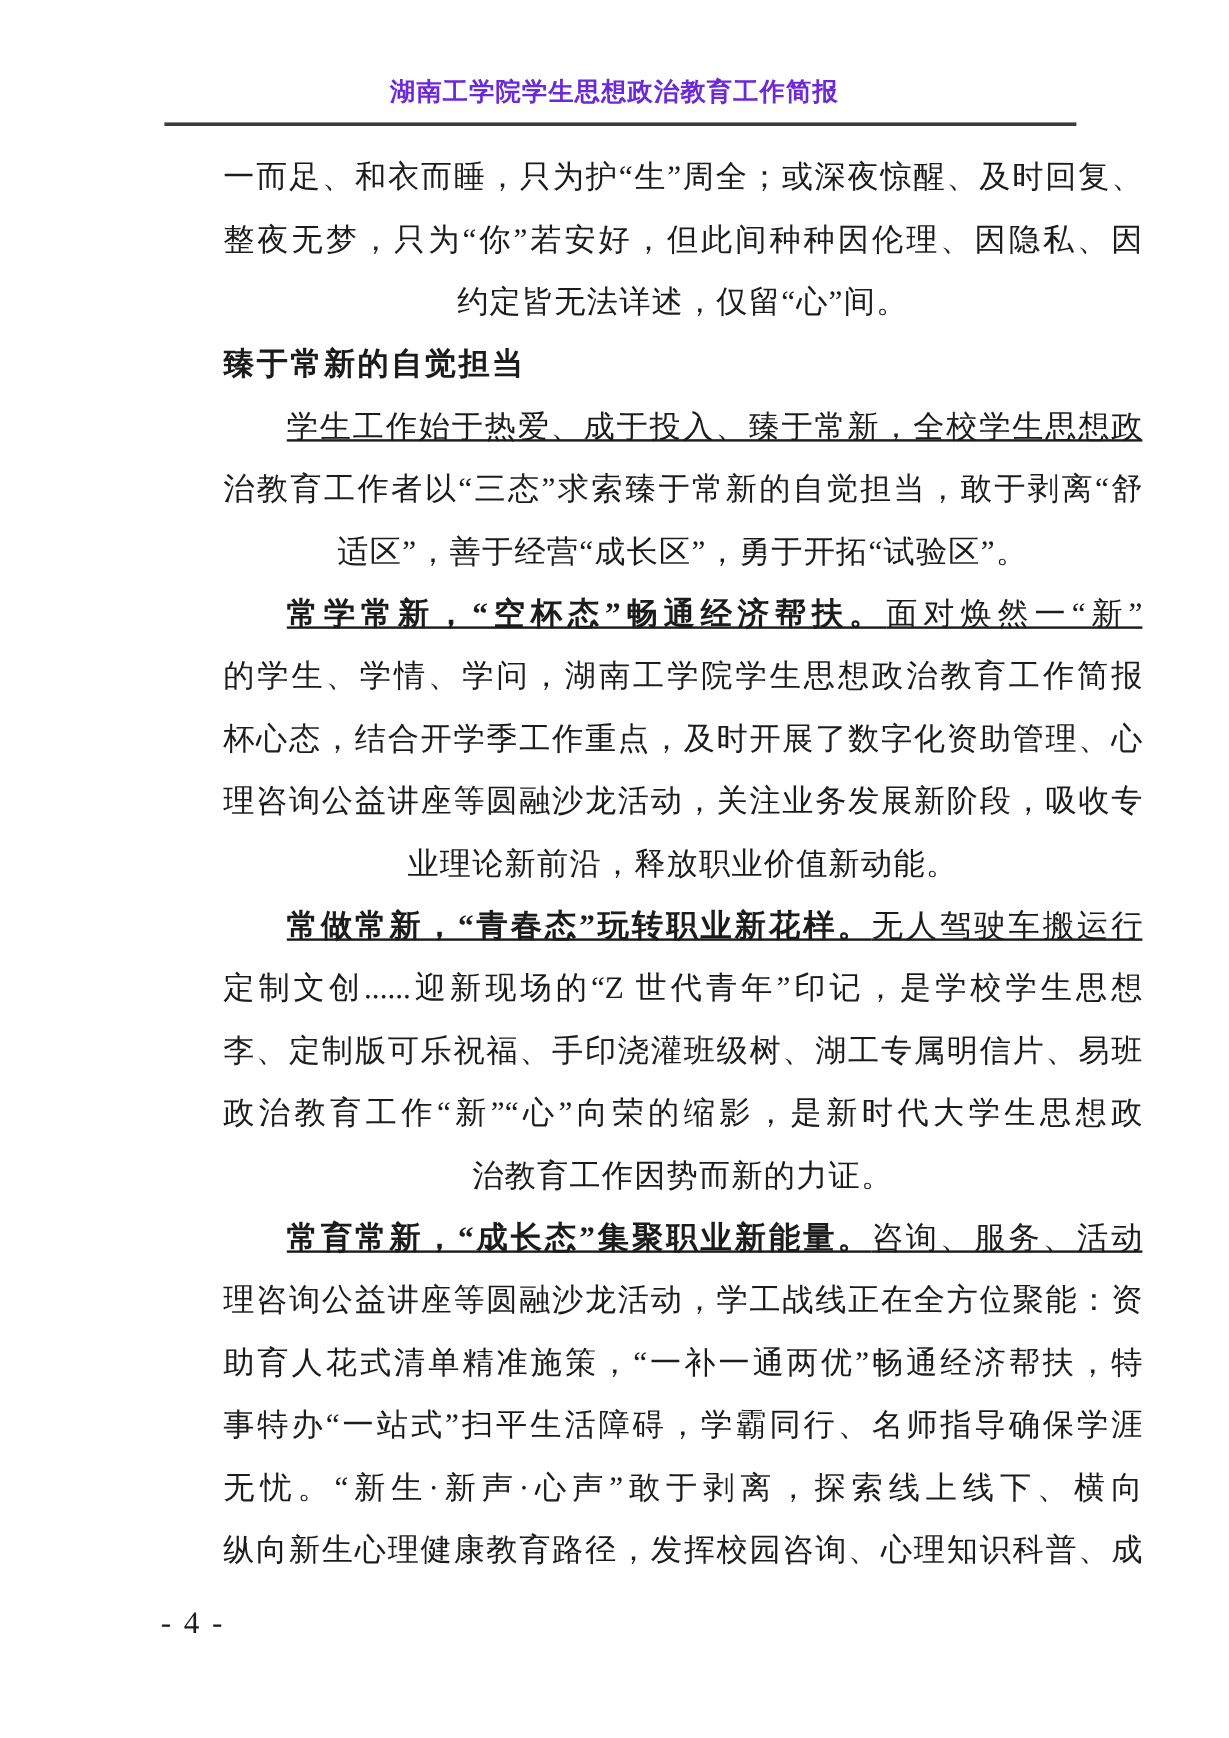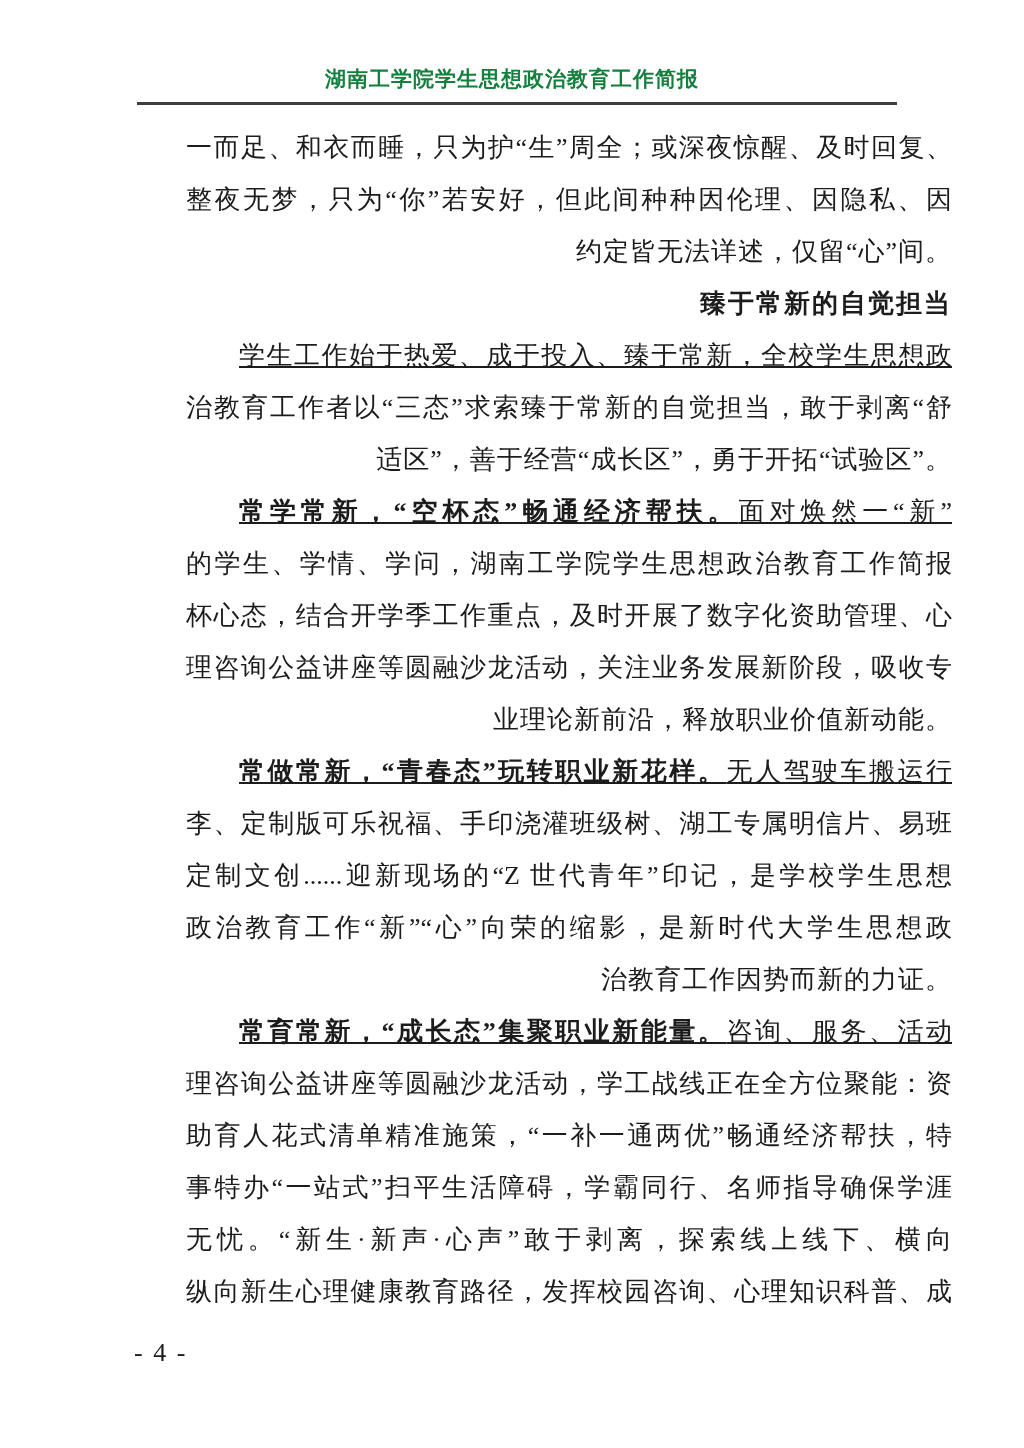--- a/index.html
+++ b/index.html
@@ -15,25 +15,25 @@
     overflow: hidden;
     font-family: "Liberation Serif", serif;
     color: #1c1c1c;
   }
   .header-title {
     position: absolute;
     top: 64px;
     left: 0;
     width: 1024px;
     text-align: center;
-    font-family: Liberation Serif, serif;
+    font-family: Liberation Mono, monospace;
     font-weight: 700;
     font-size: 21px;
     line-height: 30px;
-    color: #15803d;
+    color: #6d28d9;
     letter-spacing: 1px;
   }
   .header-rule {
     position: absolute;
     top: 102px;
     left: 137px;
     width: 760px;
     height: 3px;
     background: #3d3d3d;
   }
@@ -50,29 +50,29 @@
     height: 52px;
     white-space: normal;
     color: #1c1c1c;
     text-justify: inter-character;
   }
   .line.justify {
     text-align: justify;
     text-align-last: justify;
   }
   .line.end {
-    text-align: right;
+    text-align: center;
     letter-spacing: 1px;
   }
   .line.indent {
     text-indent: 53px;
     text-decoration: underline;
   }
   .line.heading {
-    text-align: right;
+    text-align: left;
     font-weight: 700;
     letter-spacing: 2px;
   }
   .bold {
     font-weight: 700;
   }
   .page-number {
     position: absolute;
     left: 134px;
     top: 1338px;
@@ -96,22 +96,22 @@
       <div class="line heading"><span class="bold">臻于常新的自觉担当</span></div>
       <div class="line justify indent"><span>学生工作始于热爱、成于投入、臻于常新，全校学生思想政</span></div>
       <div class="line justify"><span>治教育工作者以“三态”求索臻于常新的自觉担当，敢于剥离“舒</span></div>
       <div class="line end"><span>适区”，善于经营“成长区”，勇于开拓“试验区”。</span></div>
       <div class="line justify indent"><span class="bold">常学常新，“空杯态”畅通经济帮扶。</span><span>面对焕然一“新”</span></div>
       <div class="line justify"><span>的学生、学情、学问，湖南工学院学生思想政治教育工作简报</span></div>
       <div class="line justify"><span>杯心态，结合开学季工作重点，及时开展了数字化资助管理、心</span></div>
       <div class="line justify"><span>理咨询公益讲座等圆融沙龙活动，关注业务发展新阶段，吸收专</span></div>
       <div class="line end"><span>业理论新前沿，释放职业价值新动能。</span></div>
       <div class="line justify indent"><span class="bold">常做常新，“青春态”玩转职业新花样。</span><span>无人驾驶车搬运行</span></div>
+      <div class="line justify"><span>定制文创......迎新现场的“Z 世代青年”印记，是学校学生思想</span></div>
       <div class="line justify"><span>李、定制版可乐祝福、手印浇灌班级树、湖工专属明信片、易班</span></div>
-      <div class="line justify"><span>定制文创......迎新现场的“Z 世代青年”印记，是学校学生思想</span></div>
       <div class="line justify"><span>政治教育工作“新”“心”向荣的缩影，是新时代大学生思想政</span></div>
       <div class="line end"><span>治教育工作因势而新的力证。</span></div>
       <div class="line justify indent"><span class="bold">常育常新，“成长态”集聚职业新能量。</span><span>咨询、服务、活动</span></div>
       <div class="line justify"><span>理咨询公益讲座等圆融沙龙活动，学工战线正在全方位聚能：资</span></div>
       <div class="line justify"><span>助育人花式清单精准施策，“一补一通两优”畅通经济帮扶，特</span></div>
       <div class="line justify"><span>事特办“一站式”扫平生活障碍，学霸同行、名师指导确保学涯</span></div>
       <div class="line justify"><span>无忧。“新生·新声·心声”敢于剥离，探索线上线下、横向</span></div>
       <div class="line justify"><span>纵向新生心理健康教育路径，发挥校园咨询、心理知识科普、成</span></div>
     </div>
 

